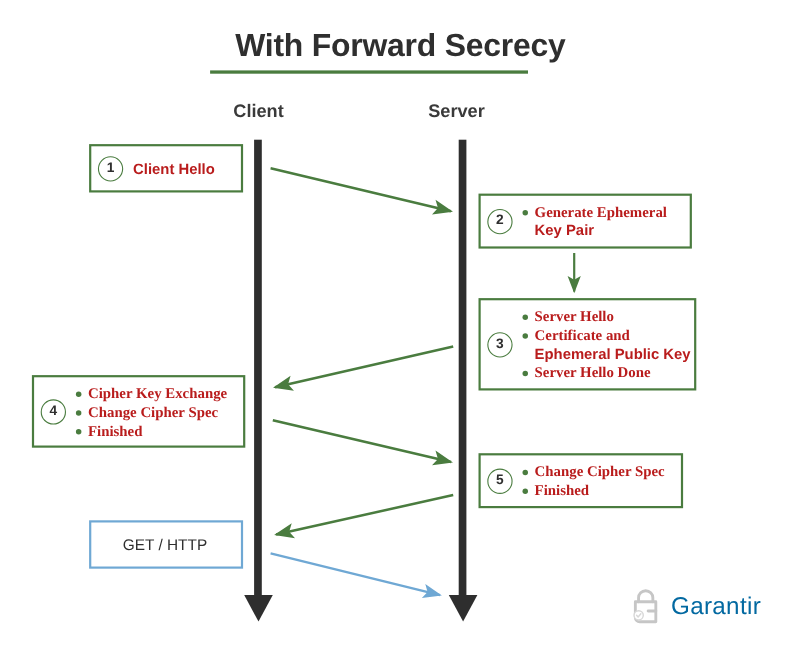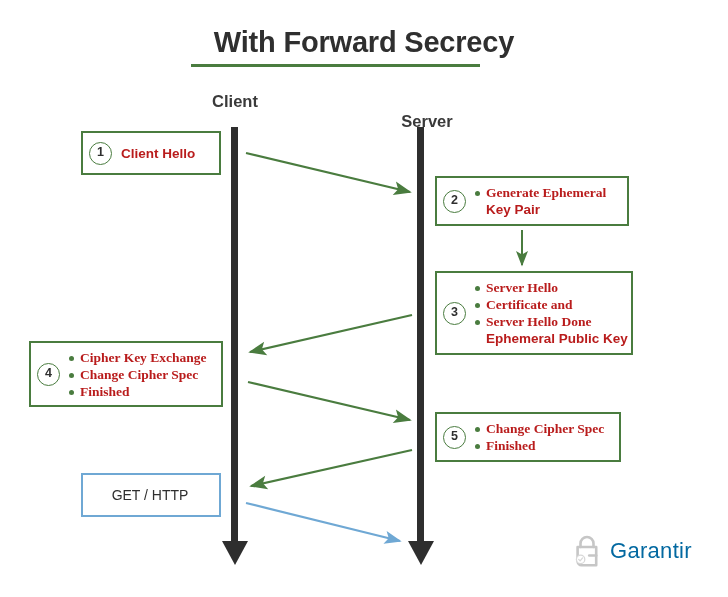--- a/index.html
+++ b/index.html
@@ -45,21 +45,21 @@
   .col-head {
     position: absolute;
     top: 92px;
     font-size: 16.5px;
     font-weight: bold;
     color: #3a3a3a;
     text-align: center;
     width: 140px;
   }
   .col-head.client { left: 165px; }
-  .col-head.server { left: 357px; margin-top: 20px; }
+  .col-head.server { left: 345px; }
 
   
   .lifeline {
     position: absolute;
     top: 127px;
     width: 7px;
     height: 421px;
     background: #2e2e2e;
   }
   .lifeline.client { left: 231px; }
@@ -216,22 +216,22 @@
       <div class="line bulleted">Generate Ephemeral</div>
       <div class="line cont">Key Pair</div>
     </div>
   </div>
 
   <div class="msgbox" style="left:435px; top:271px; width:198px; height:84px;">
     <div class="badge">3</div>
     <div class="lines">
       <div class="line bulleted">Server Hello</div>
       <div class="line bulleted">Certificate and</div>
+      <div class="line cont">Ephemeral Public Key</div>
       <div class="line bulleted">Server Hello Done</div>
-      <div class="line cont">Ephemeral Public Key</div>
     </div>
   </div>
 
   <div class="msgbox" style="left:29px; top:341px; width:194px; height:66px;">
     <div class="badge">4</div>
     <div class="lines">
       <div class="line bulleted">Cipher Key Exchange</div>
       <div class="line bulleted">Change Cipher Spec</div>
       <div class="line bulleted">Finished</div>
     </div>

